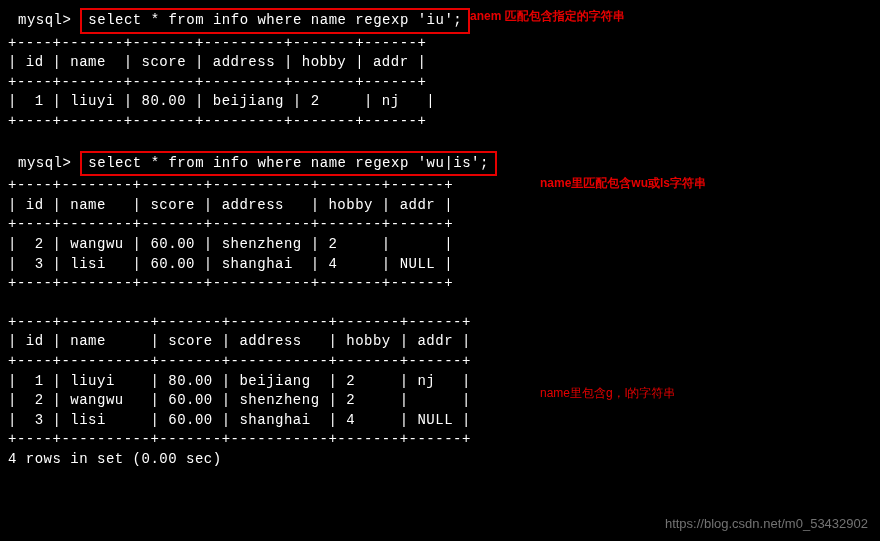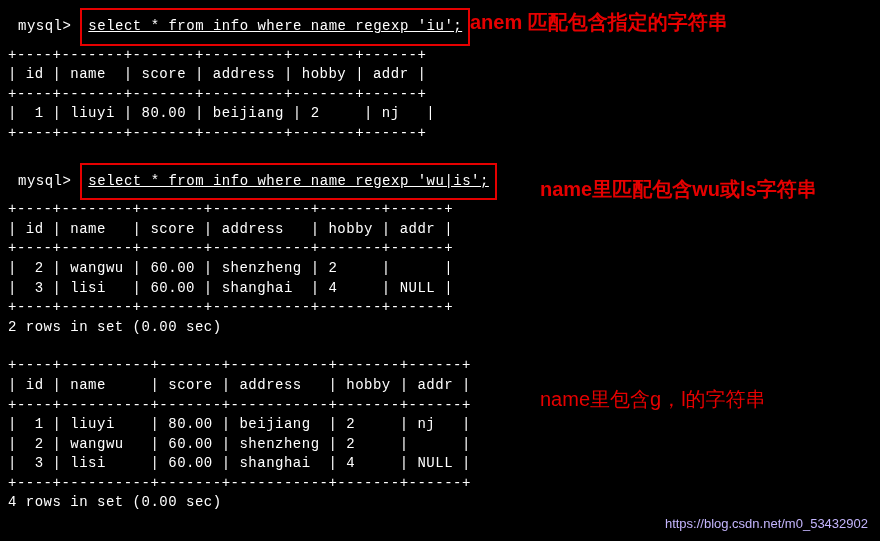--- a/index.html
+++ b/index.html
@@ -21,30 +21,29 @@
     .line {
       white-space: pre;
       letter-spacing: 0.5px;
     }
     .prompt {
       display: inline;
       margin-left: 10px;
     }
     .query-box {
       border: 2px solid #e60000;
-      padding: 7px 6px;
+      padding: 1px 6px;
       display: inline-block;
       color: #fff;
-      text-decoration: underline;
     }
     .annotation {
       position: absolute;
       color: #e60000;
       font-family: 'Microsoft YaHei', 'SimSun', sans-serif;
-      font-size: 20px;
+      font-size: 12px;
       font-weight: normal;
     }
     .annotation.a1 {
       top: 8px;
       left: 470px;
       font-weight: bold;
     }
     .annotation.a2 {
       top: 174px;
       left: 540px;
@@ -52,21 +51,21 @@
       font-weight: bold;
     }
     .annotation.a3 {
       top: 385px;
       left: 540px;
     }
     .watermark {
       position: absolute;
       bottom: 8px;
       right: 12px;
-      color: #c4b5fd;
+      color: #737373;
       font-family: Arial, sans-serif;
       font-size: 13px;
     }
     .section {
       margin-bottom: 0;
     }
     .blank-line {
       height: 19px;
     }
   </style>
@@ -84,21 +83,20 @@
 <div class="blank-line"></div>
 
 <div class="section">
   <div class="line"><span class="prompt">mysql&gt;</span> <span class="query-box">select * from info where name regexp 'wu|is';</span></div>
   <div class="line">+----+--------+-------+-----------+-------+------+</div>
   <div class="line">| id | name   | score | address   | hobby | addr |</div>
   <div class="line">+----+--------+-------+-----------+-------+------+</div>
   <div class="line">|  2 | wangwu | 60.00 | shenzheng | 2     |      |</div>
   <div class="line">|  3 | lisi   | 60.00 | shanghai  | 4     | NULL |</div>
   <div class="line">+----+--------+-------+-----------+-------+------+</div>
-  <div class="line">2 rows in set (0.00 sec)</div>
 </div>
 <div class="blank-line"></div>
 
 <div class="section">
   <div class="line">+----+----------+-------+-----------+-------+------+</div>
   <div class="line">| id | name     | score | address   | hobby | addr |</div>
   <div class="line">+----+----------+-------+-----------+-------+------+</div>
   <div class="line">|  1 | liuyi    | 80.00 | beijiang  | 2     | nj   |</div>
   <div class="line">|  2 | wangwu   | 60.00 | shenzheng | 2     |      |</div>
   <div class="line">|  3 | lisi     | 60.00 | shanghai  | 4     | NULL |</div>

